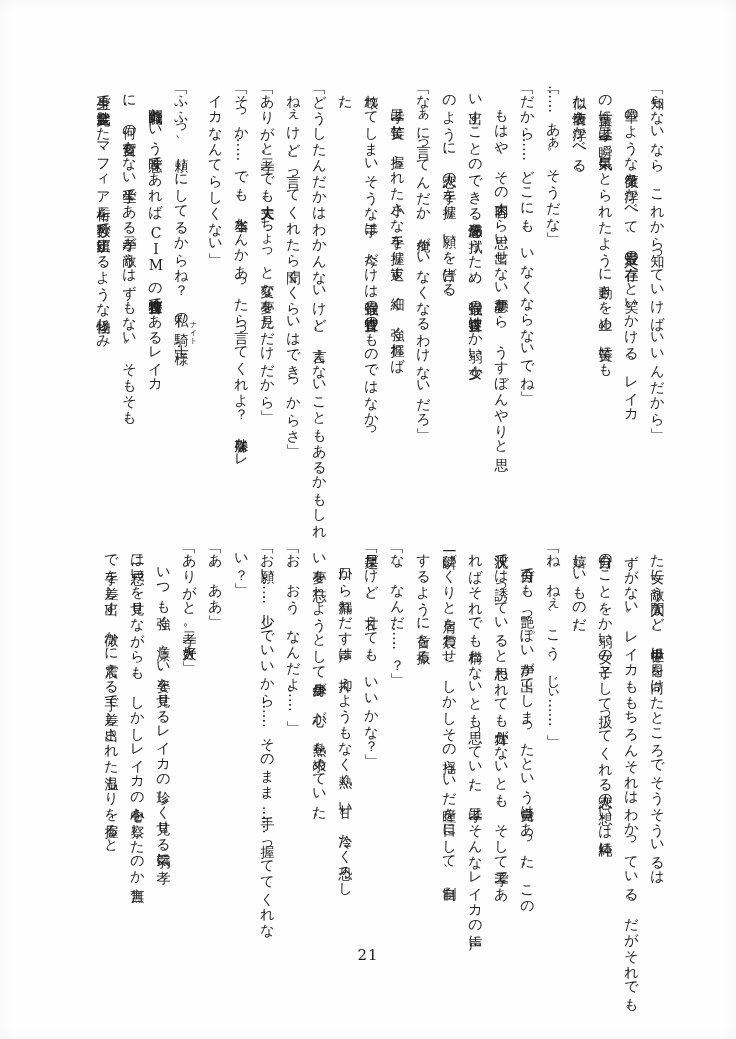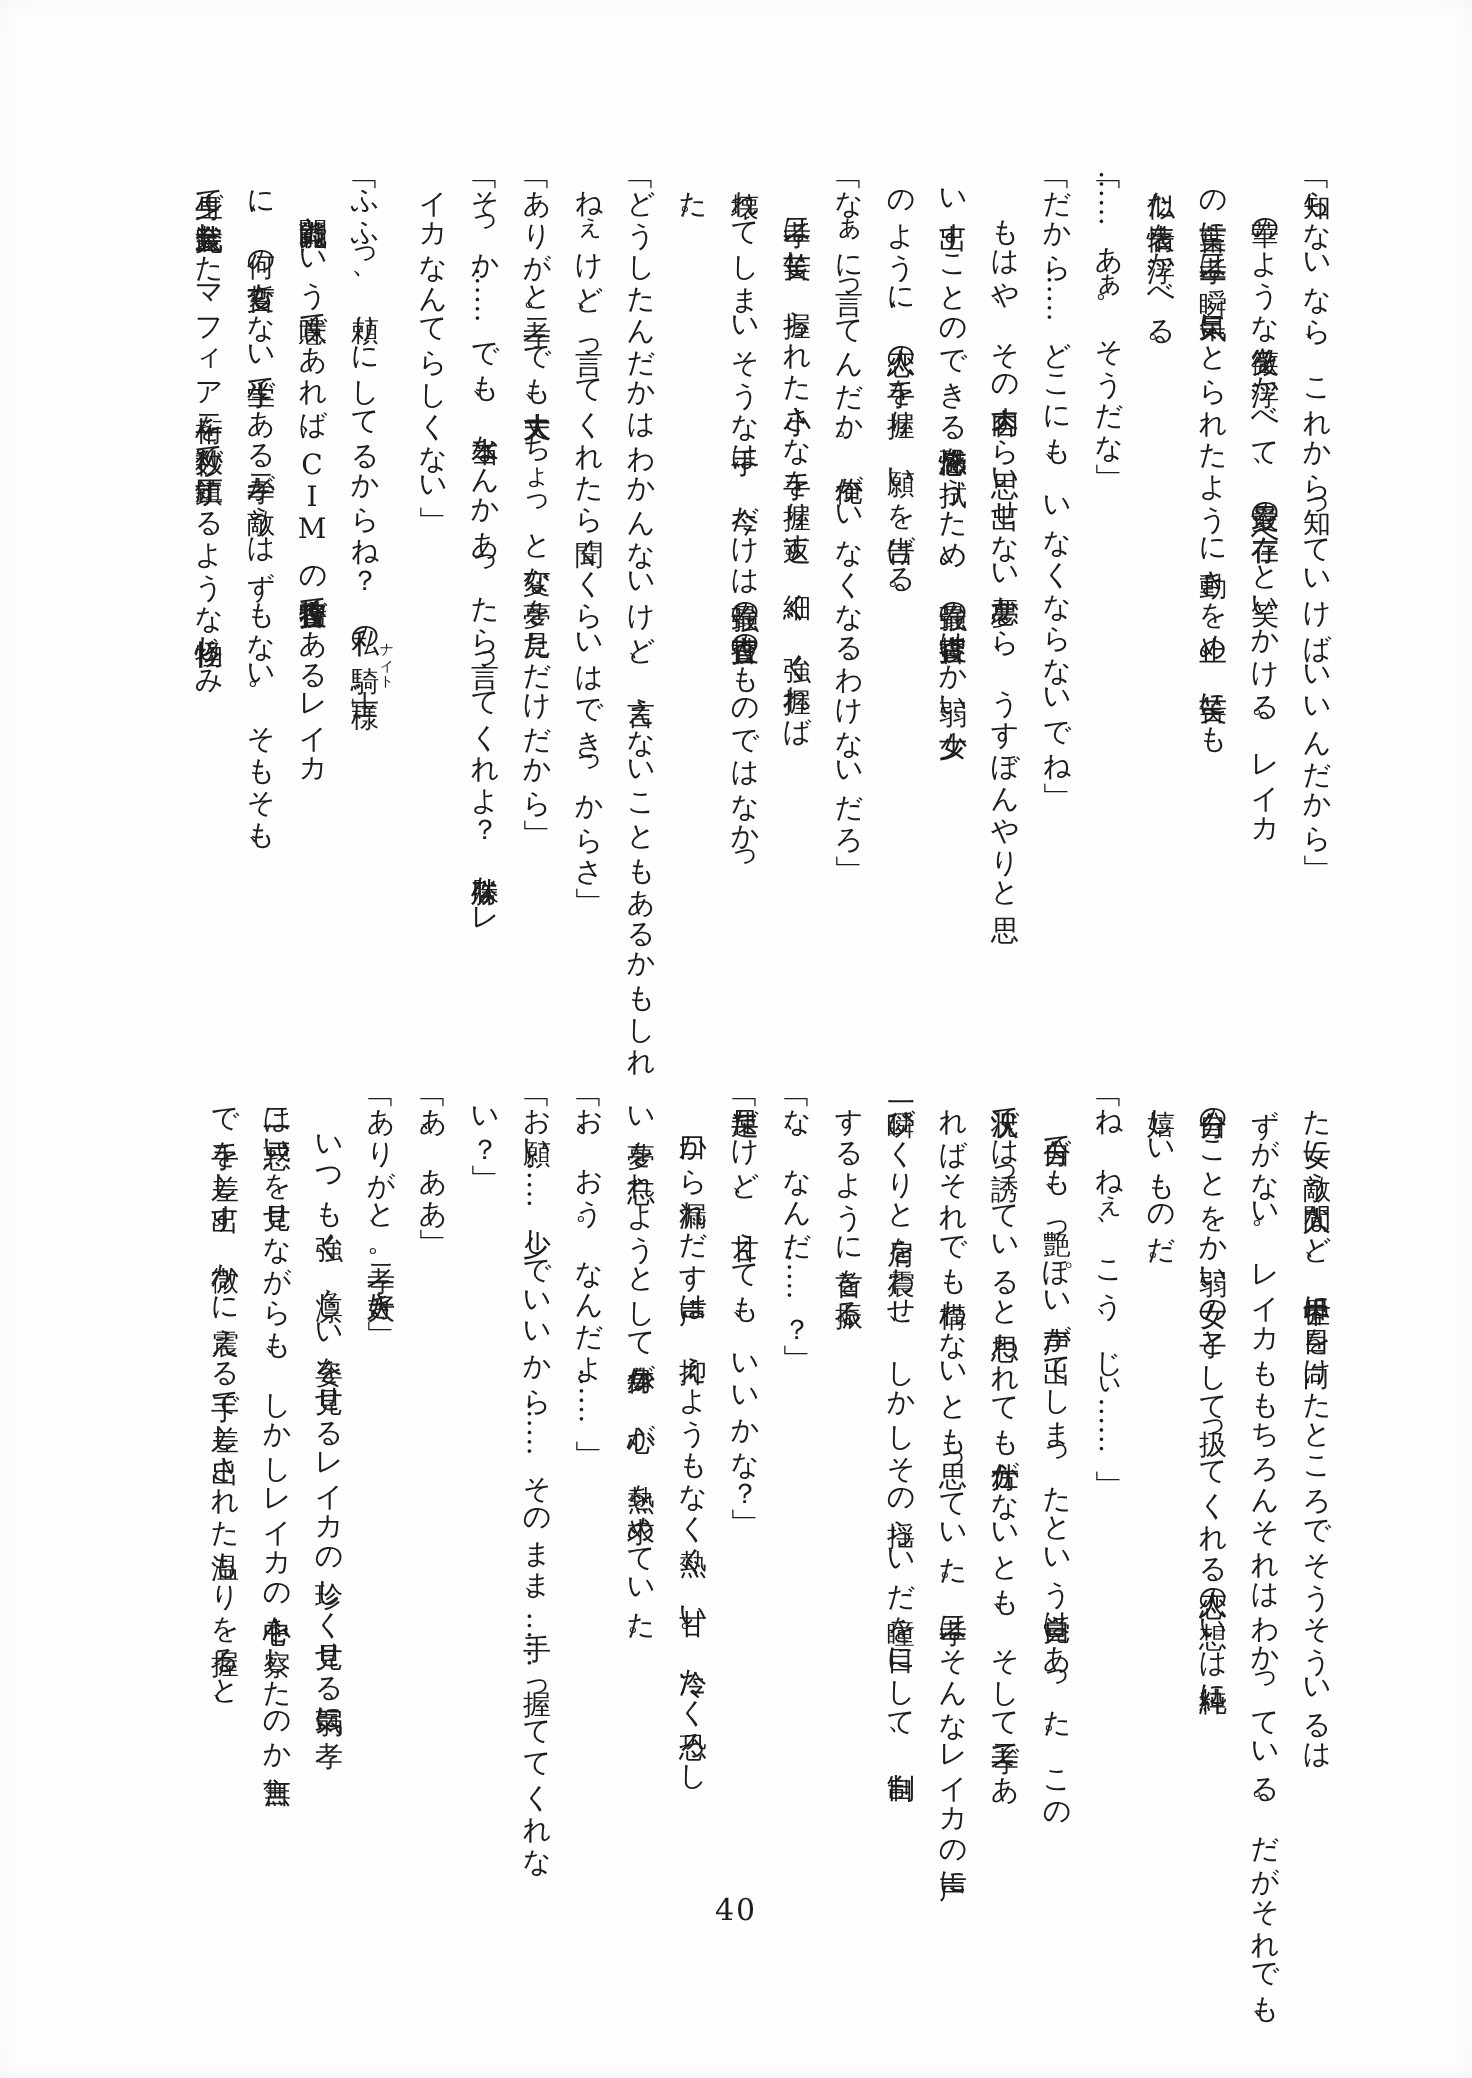--- a/index.html
+++ b/index.html
@@ -99,14 +99,14 @@
       <div class="tcol">い夢を忘れようとして身体が、心が、熱を求めていた。</div>
       <div class="tcol">「お、おう。なんだよ……」</div>
       <div class="tcol">「お願い……少しでいいから……そのまま、手……握っててくれな</div>
       <div class="tcol">い？」</div>
       <div class="tcol">「あ、ああ」</div>
       <div class="tcol">「ありがと、孝二。大好き」</div>
       <div class="tcol indent">いつも強く、凛々しい姿を見せるレイカの珍しく見せる弱気に孝</div>
       <div class="tcol">二は戸惑いを見せながらも、しかしレイカの心中を察したのか無言</div>
       <div class="tcol">で手を差し出す。微かに震える手で差し出された温もりを握ると、</div>
     </div>
-  <div class="page-number">40</div>
+  <div class="page-number">21</div>
 </div>
 
 </body></html>

